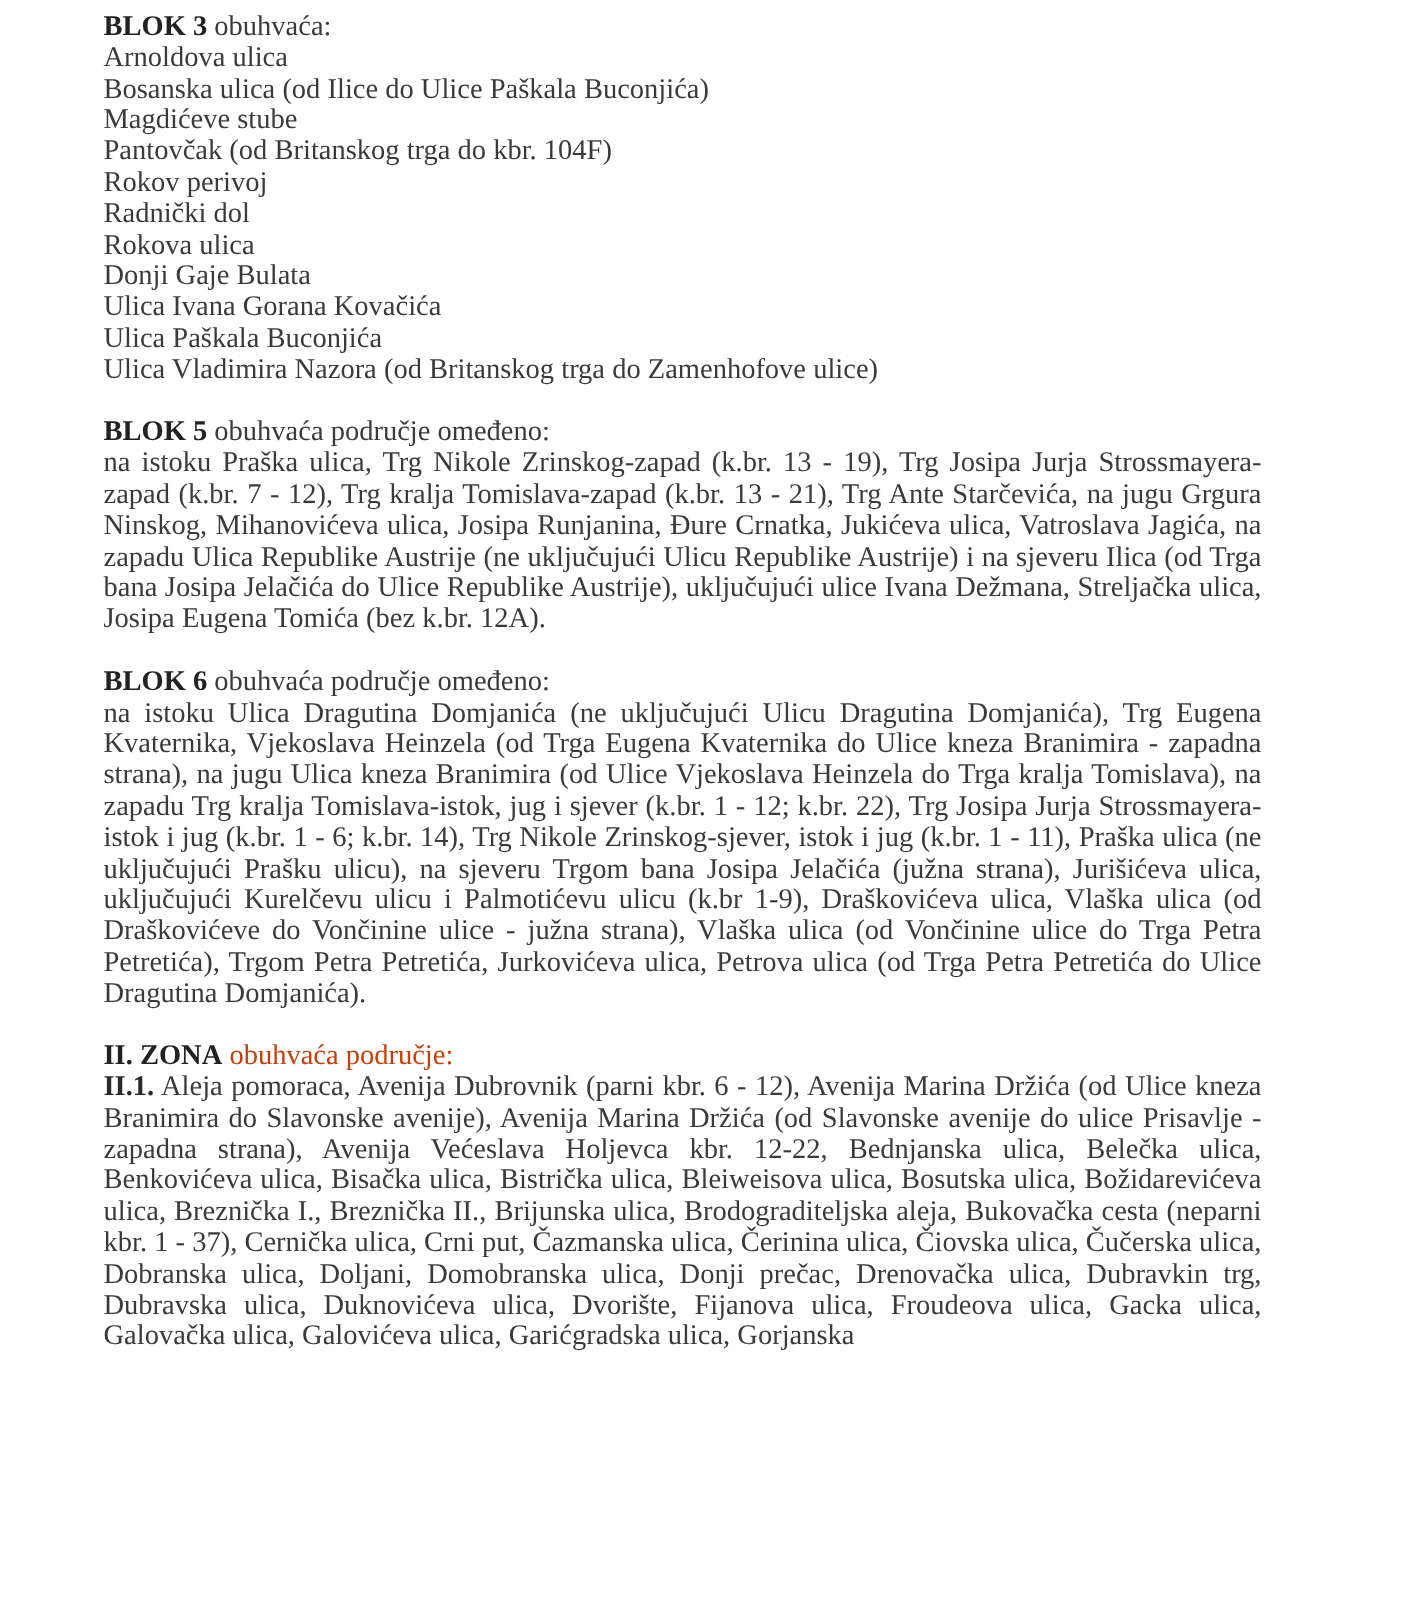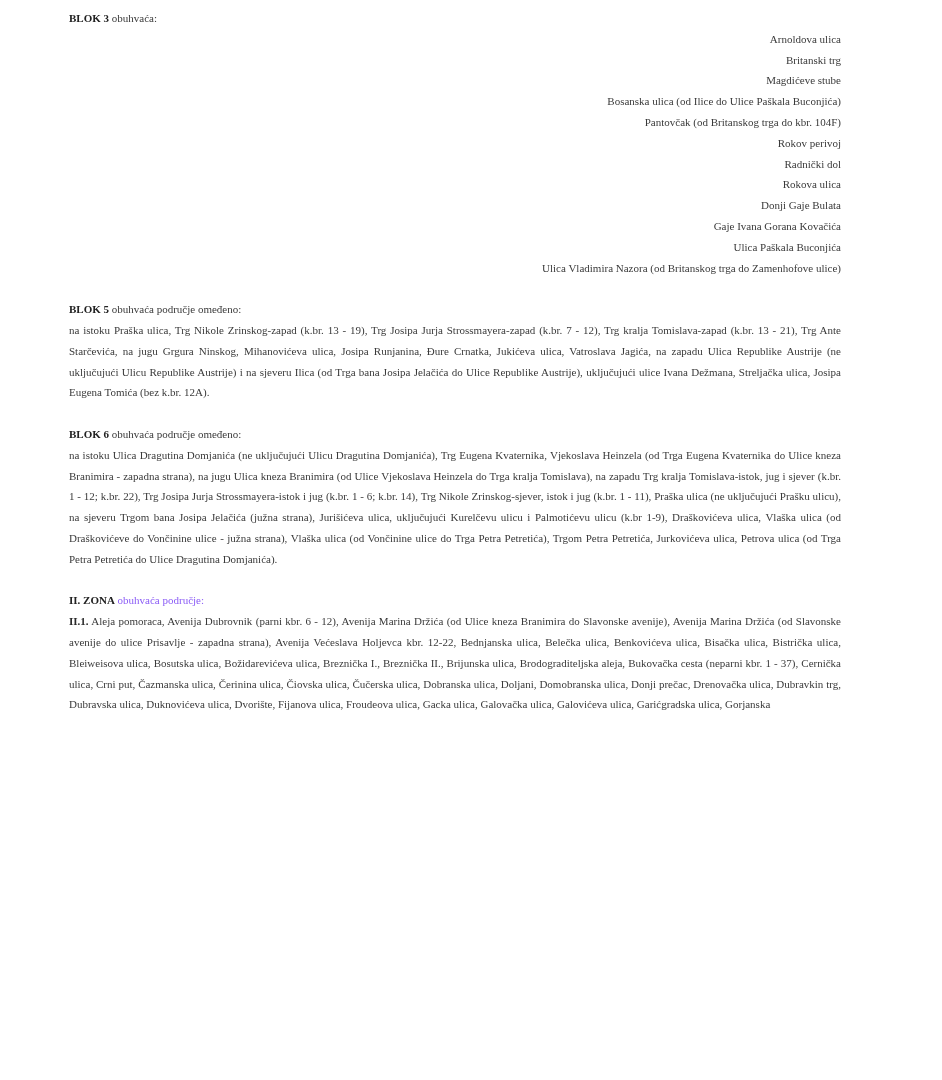--- a/index.html
+++ b/index.html
@@ -13,27 +13,26 @@
     overflow: hidden;
     position: relative;
     font-family: "Liberation Serif", "DejaVu Serif", serif;
     color: #3a3a3a;
   }
   .page {
     position: absolute;
     left: 69px;
     top: 8px;
     width: 772px;
-    font-size: 11px;
+    font-size: 19px;
     line-height: 20.8px;
   }
   .list-line {
     display: block;
     white-space: nowrap;
-    text-align: right;
   }
   .heading {
     display: block;
     white-space: nowrap;
   }
   .heading b {
     color: #222;
     font-weight: bold;
   }
   .para {
@@ -43,40 +42,39 @@
   }
   .section {
     margin-bottom: 20.8px;
   }
   .sub-b {
     font-weight: bold;
     color: #2a2a2a;
     margin-top: 32px;
   }
   .faint {
-    color: #8b5cf6;
+    color: #c2410c;
   }
 </style>
 </head>
 <body>
 
 <div class="page">
 
   <div class="section">
     <span class="heading"><b>BLOK 3</b><span> obuhvaća:</span></span>
     <span class="list-line">Arnoldova ulica</span>
-    <span class="list-line">Britanski trg</span>
+    <span class="list-line">Bosanska ulica (od Ilice do Ulice Paškala Buconjića)</span>
     <span class="list-line">Magdićeve stube</span>
-    <span class="list-line">Bosanska ulica (od Ilice do Ulice Paškala Buconjića)</span>
     <span class="list-line">Pantovčak (od Britanskog trga do kbr. 104F)</span>
     <span class="list-line">Rokov perivoj</span>
     <span class="list-line">Radnički dol</span>
     <span class="list-line">Rokova ulica</span>
     <span class="list-line">Donji Gaje Bulata</span>
-    <span class="list-line">Gaje Ivana Gorana Kovačića</span>
+    <span class="list-line">Ulica Ivana Gorana Kovačića</span>
     <span class="list-line">Ulica Paškala Buconjića</span>
     <span class="list-line">Ulica Vladimira Nazora (od Britanskog trga do Zamenhofove ulice)</span>
   </div>
 
   <div class="section">
     <span class="heading"><b>BLOK 5</b><span> obuhvaća područje omeđeno:</span></span>
     <p class="para">na istoku Praška ulica, Trg Nikole Zrinskog-zapad (k.br. 13 - 19), Trg Josipa Jurja Strossmayera-zapad (k.br. 7 - 12), Trg kralja Tomislava-zapad (k.br. 13 - 21), Trg Ante Starčevića, na jugu Grgura Ninskog, Mihanovićeva ulica, Josipa Runjanina, Đure Crnatka, Jukićeva ulica, Vatroslava Jagića, na zapadu Ulica Republike Austrije (ne uključujući Ulicu Republike Austrije) i na sjeveru Ilica (od Trga bana Josipa Jelačića do Ulice Republike Austrije), uključujući ulice Ivana Dežmana, Streljačka ulica, Josipa Eugena Tomića (bez k.br. 12A).</p>
   </div>
 
   <div class="section">

